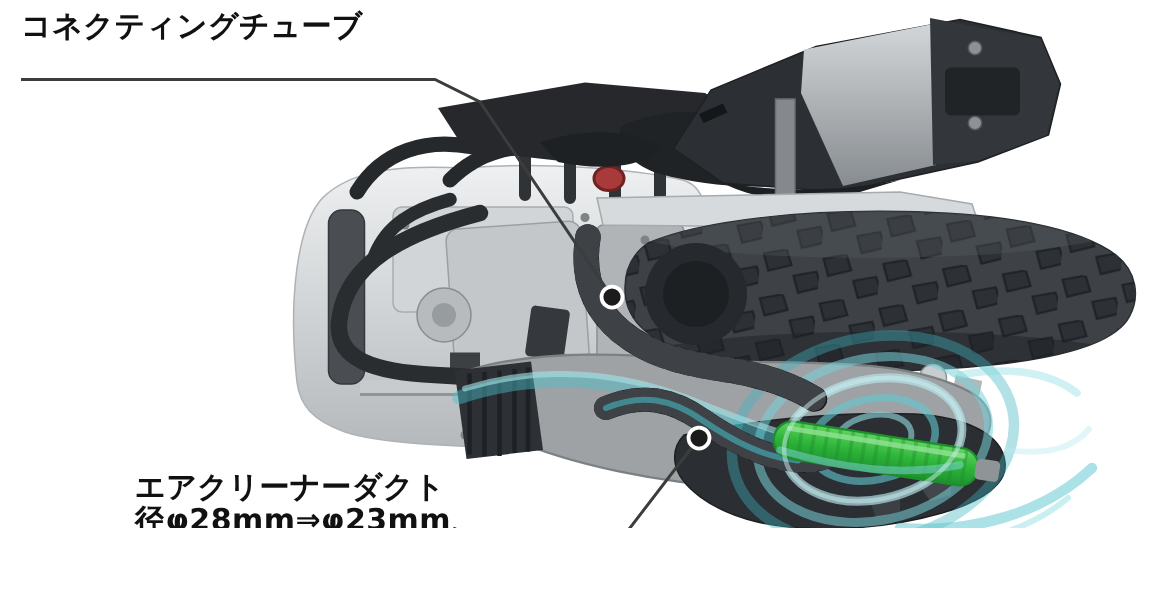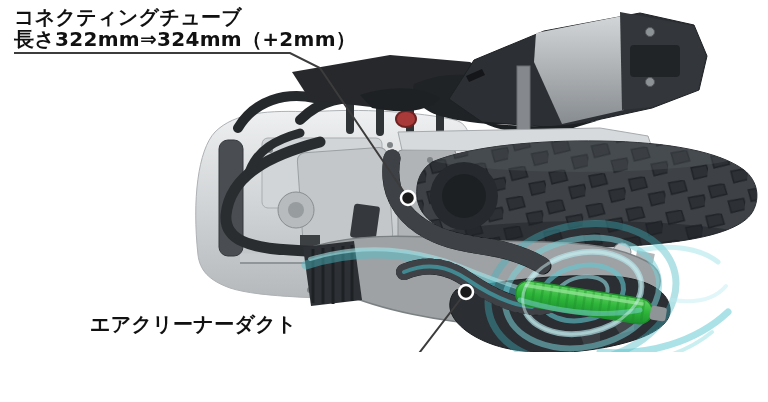--- a/index.html
+++ b/index.html
@@ -167,20 +167,20 @@
   <g fill="none" stroke="#3c3c3c" stroke-width="2">
     <path d="M14,53 H290 L320,68 L408,198"></path>
     <path d="M88,391 H390 L466,292"></path>
   </g>
   <circle cx="408" cy="198" r="7" fill="#1b1b1b" stroke="#ffffff" stroke-width="2.5"></circle>
   <circle cx="466" cy="292" r="7" fill="#1b1b1b" stroke="#ffffff" stroke-width="2.5"></circle>
 </svg>
 
   <div class="callout" id="callout-connecting-tube">
     <div>コネクティングチューブ</div>
-    <div>長さ322mm⇒324mm（+2mm）</div>
   </div>
 
   <div class="callout" id="callout-air-duct">
     <div>エアクリーナーダクト</div>
+    <div>径φ28mm⇒φ23mm、</div>
   </div>
 
 </div>
 
 </body></html>

